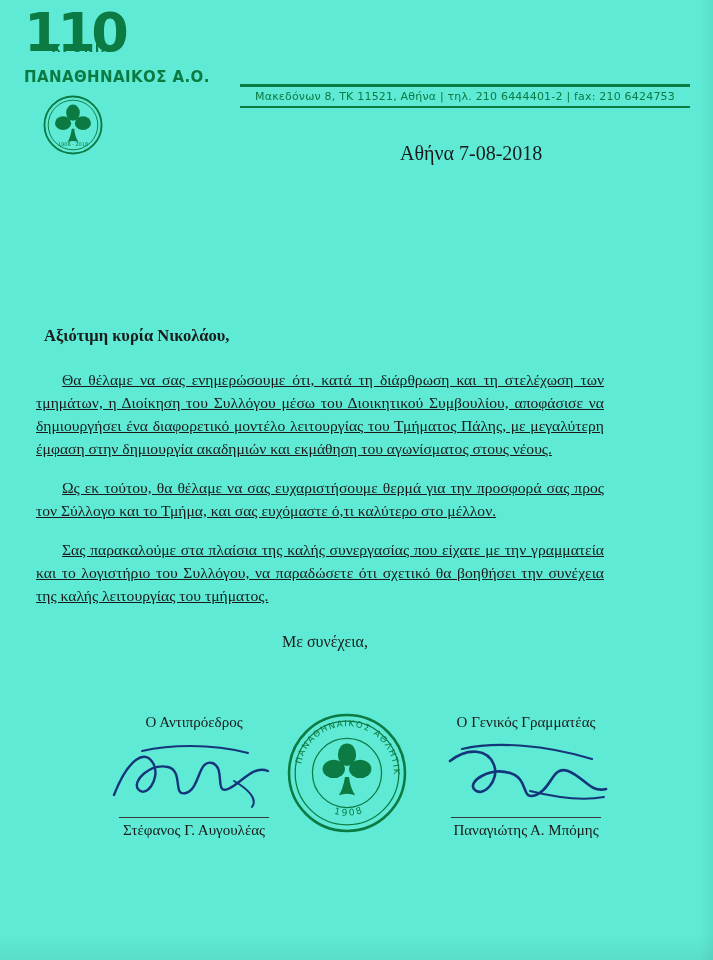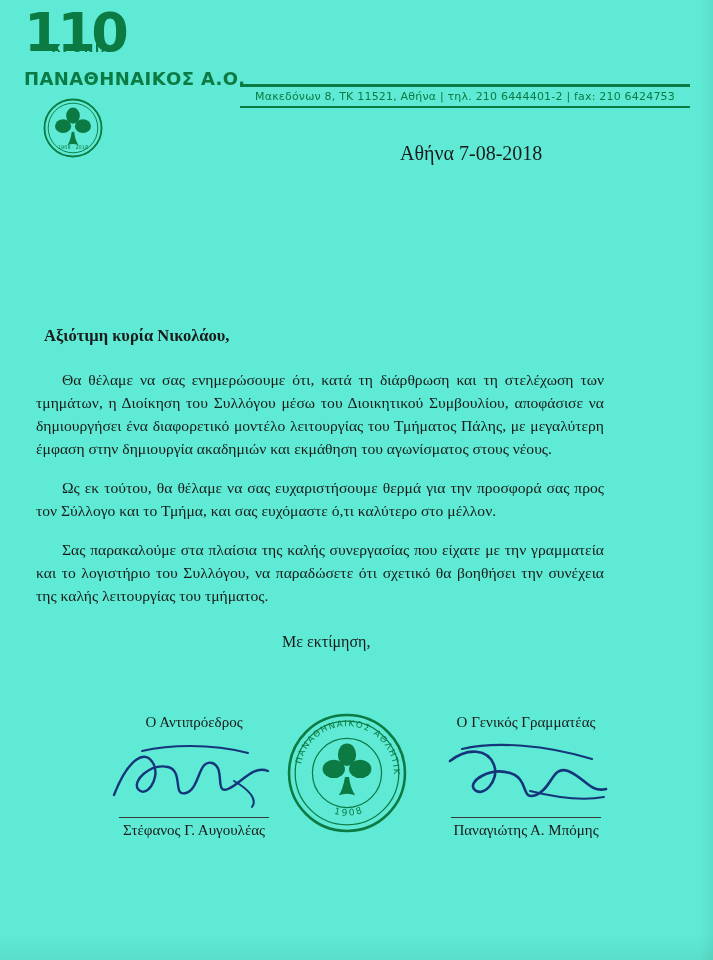--- a/index.html
+++ b/index.html
@@ -49,21 +49,21 @@
     top: 36px;
     font-family: "DejaVu Sans", sans-serif;
     font-size: 11px;
     font-weight: bold;
     letter-spacing: 2px;
     color: #0c7a43;
   }
   .club-name {
     margin-top: 4px;
     font-family: "DejaVu Sans", sans-serif;
-    font-size: 18px;
+    font-size: 15px;
     font-weight: bold;
     letter-spacing: 0.4px;
     color: #0c7a43;
     white-space: nowrap;
   }
   .crest-small {
     margin-top: 8px;
     margin-left: 18px;
     width: 62px;
     height: 62px;
@@ -124,20 +124,21 @@
     left: 36px;
     top: 368px;
     width: 584px;
     font-size: 15.6px;
     line-height: 23px;
     text-align: justify;
   }
   .body-copy p {
     margin: 0 16px 16px 0;
     text-indent: 26px;
+    text-decoration: underline;
   }
   .closing {
     position: absolute;
     left: 282px;
     top: 633px;
     font-size: 16px;
   }
 
   
   .sig-block {
@@ -227,21 +228,21 @@
   <div class="date">Αθήνα 7-08-2018</div>
 
   <div class="salutation">Αξιότιμη κυρία Νικολάου,</div>
 
   <div class="body-copy">
     <p>Θα θέλαμε να σας ενημερώσουμε ότι, κατά τη διάρθρωση και τη στελέχωση των τμημάτων, η Διοίκηση του Συλλόγου μέσω του Διοικητικού Συμβουλίου, αποφάσισε να δημιουργήσει ένα διαφορετικό μοντέλο λειτουργίας του Τμήματος Πάλης, με μεγαλύτερη έμφαση στην δημιουργία ακαδημιών και εκμάθηση του αγωνίσματος στους νέους.</p>
     <p>Ως εκ τούτου, θα θέλαμε να σας ευχαριστήσουμε θερμά για την προσφορά σας προς τον Σύλλογο και το Τμήμα, και σας ευχόμαστε ό,τι καλύτερο στο μέλλον.</p>
     <p>Σας παρακαλούμε στα πλαίσια της καλής συνεργασίας που είχατε με την γραμματεία και το λογιστήριο του Συλλόγου, να παραδώσετε ότι σχετικό θα βοηθήσει την συνέχεια της καλής λειτουργίας του τμήματος.</p>
   </div>
 
-  <div class="closing">Με εκτίμηση,</div>
+  <div class="closing">Με συνέχεια,</div>
 
   <div class="sig-block sig-left">
     <div class="sig-title">Ο Αντιπρόεδρος</div>
     <div class="sig-space">
       <svg class="scribble" viewBox="0 0 184 78">
         <path d="M12 58 C26 22, 44 10, 52 28 C58 42, 44 62, 36 52 C30 44, 48 26, 66 30 C82 34, 70 60, 84 56 C98 52, 96 22, 110 26 C124 30, 112 58, 126 52 C140 46, 150 28, 166 34" fill="none" stroke="#15357a" stroke-width="2.4" stroke-linecap="round"></path>
         <path d="M40 14 C66 8, 108 6, 146 16" fill="none" stroke="#15357a" stroke-width="2" stroke-linecap="round"></path>
         <path d="M132 44 C146 52, 156 62, 150 70" fill="none" stroke="#15357a" stroke-width="2" stroke-linecap="round"></path>
       </svg>
     </div>

